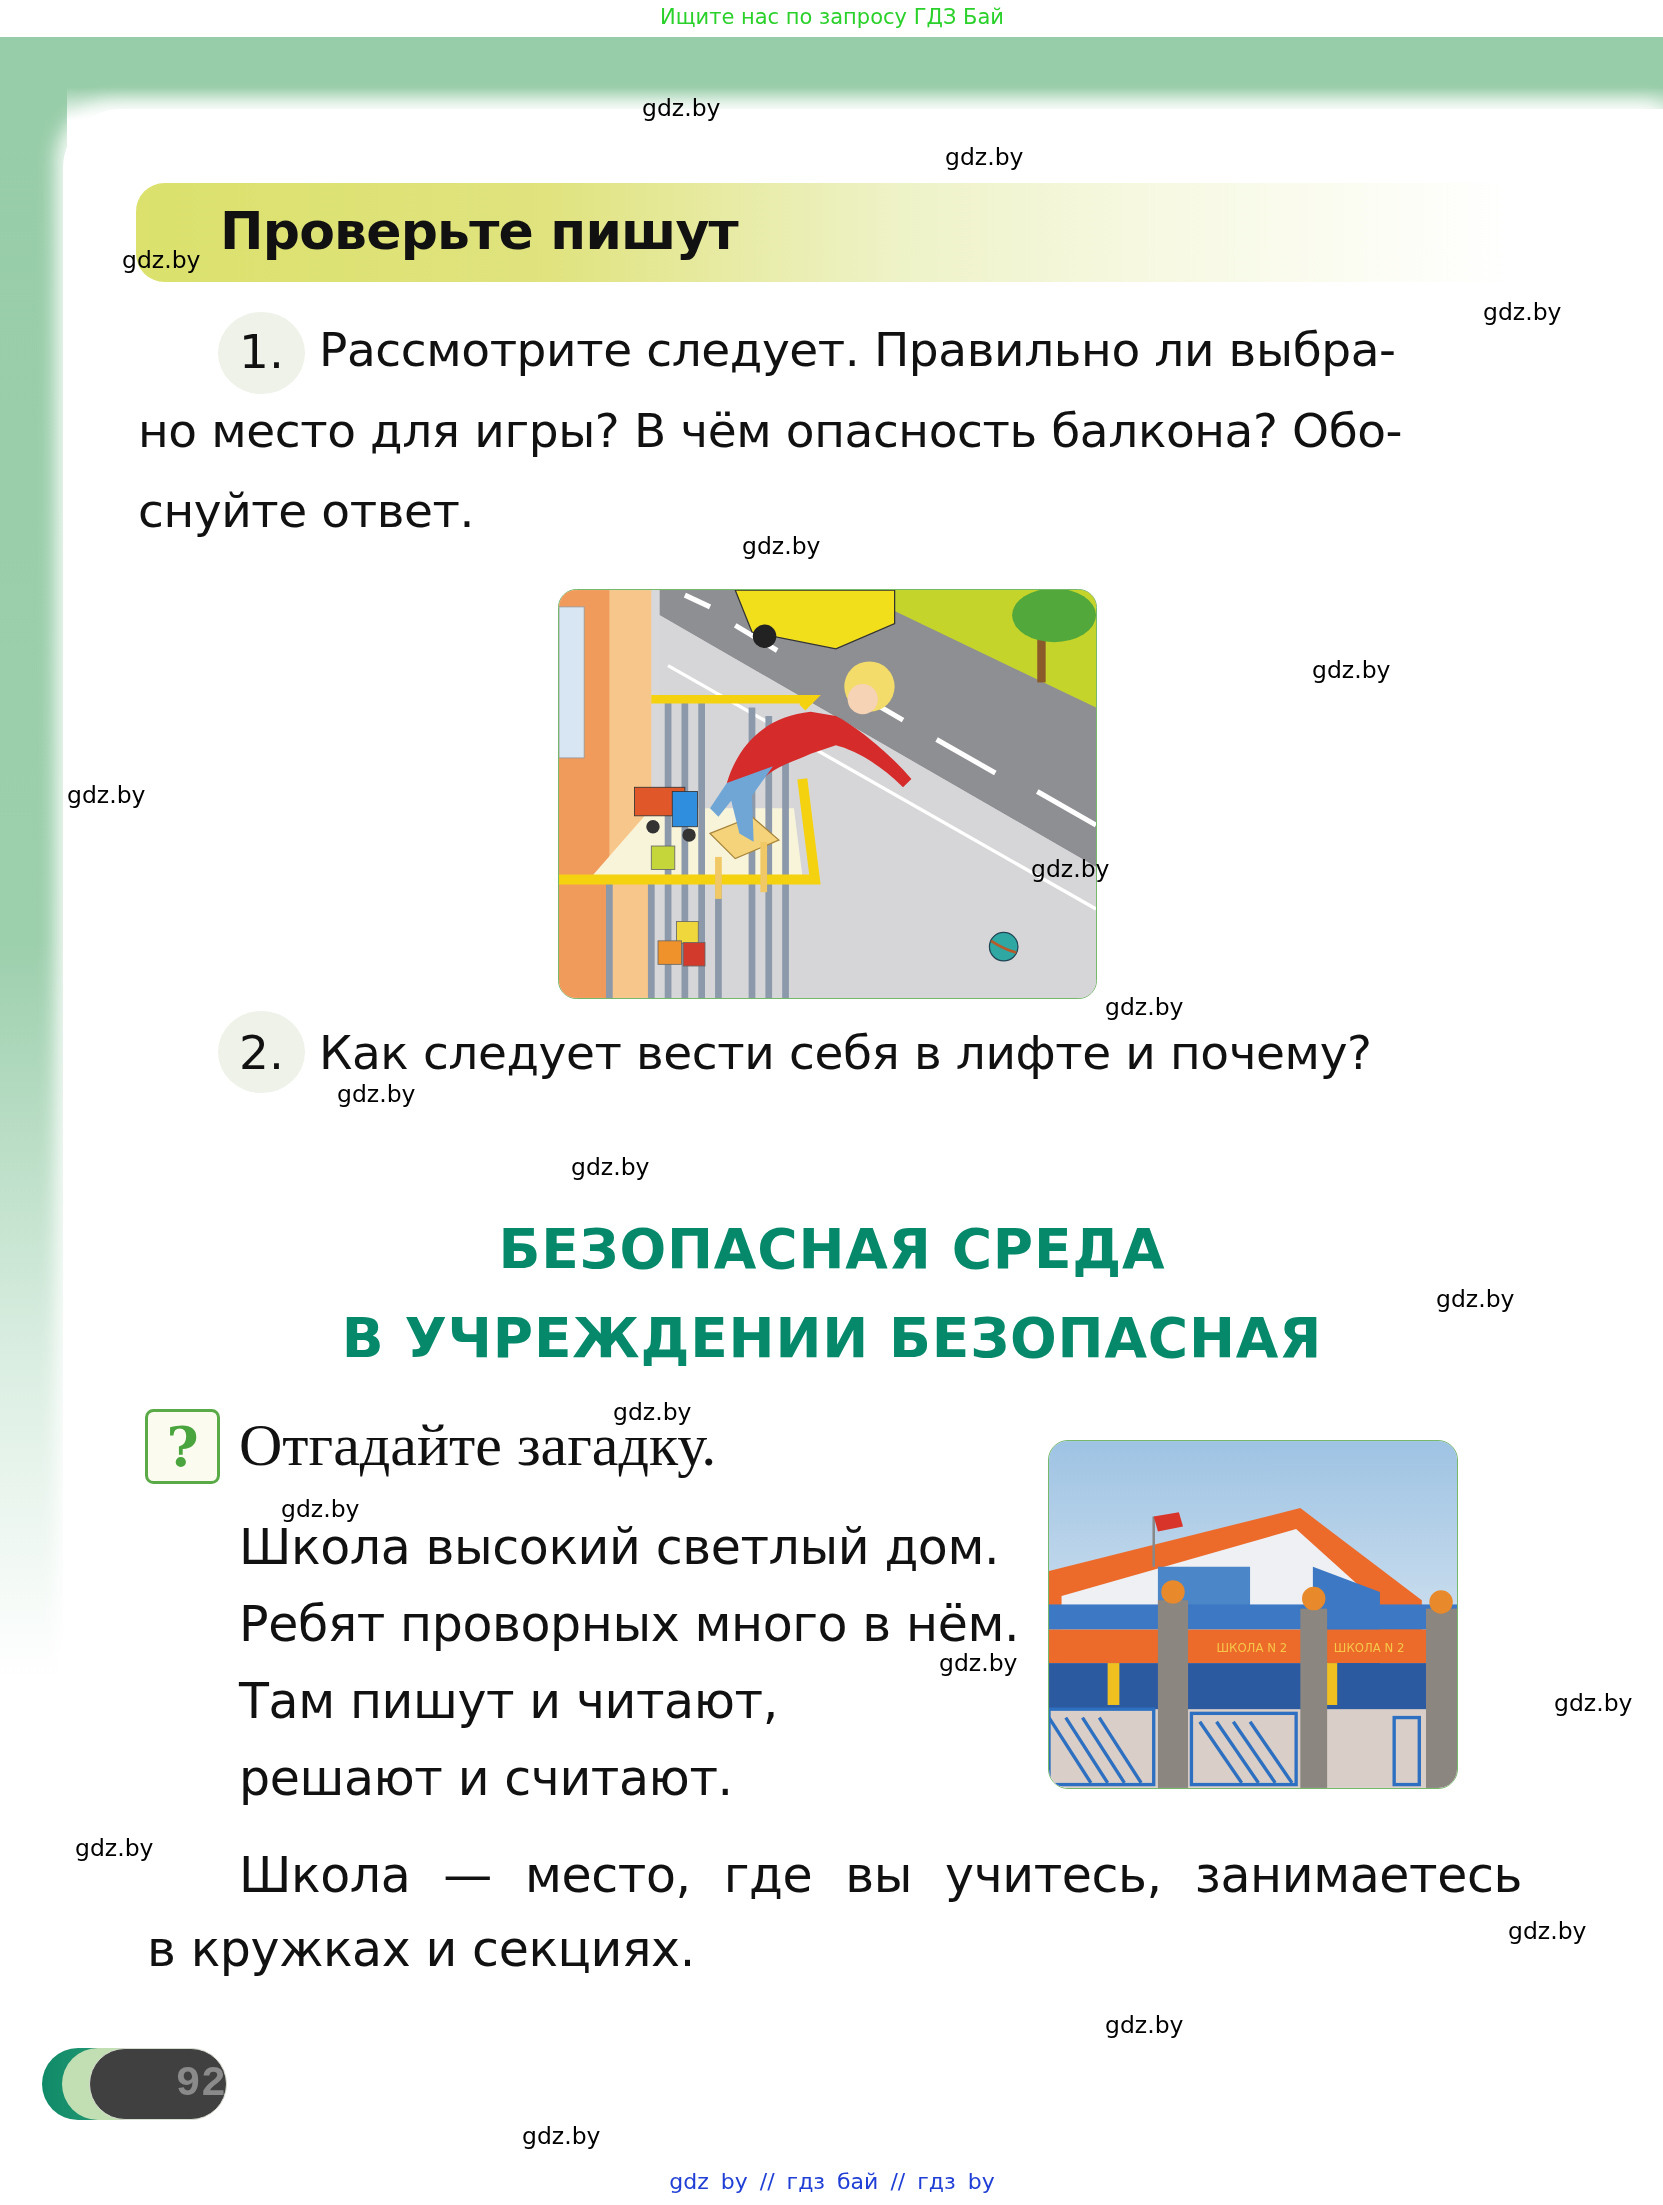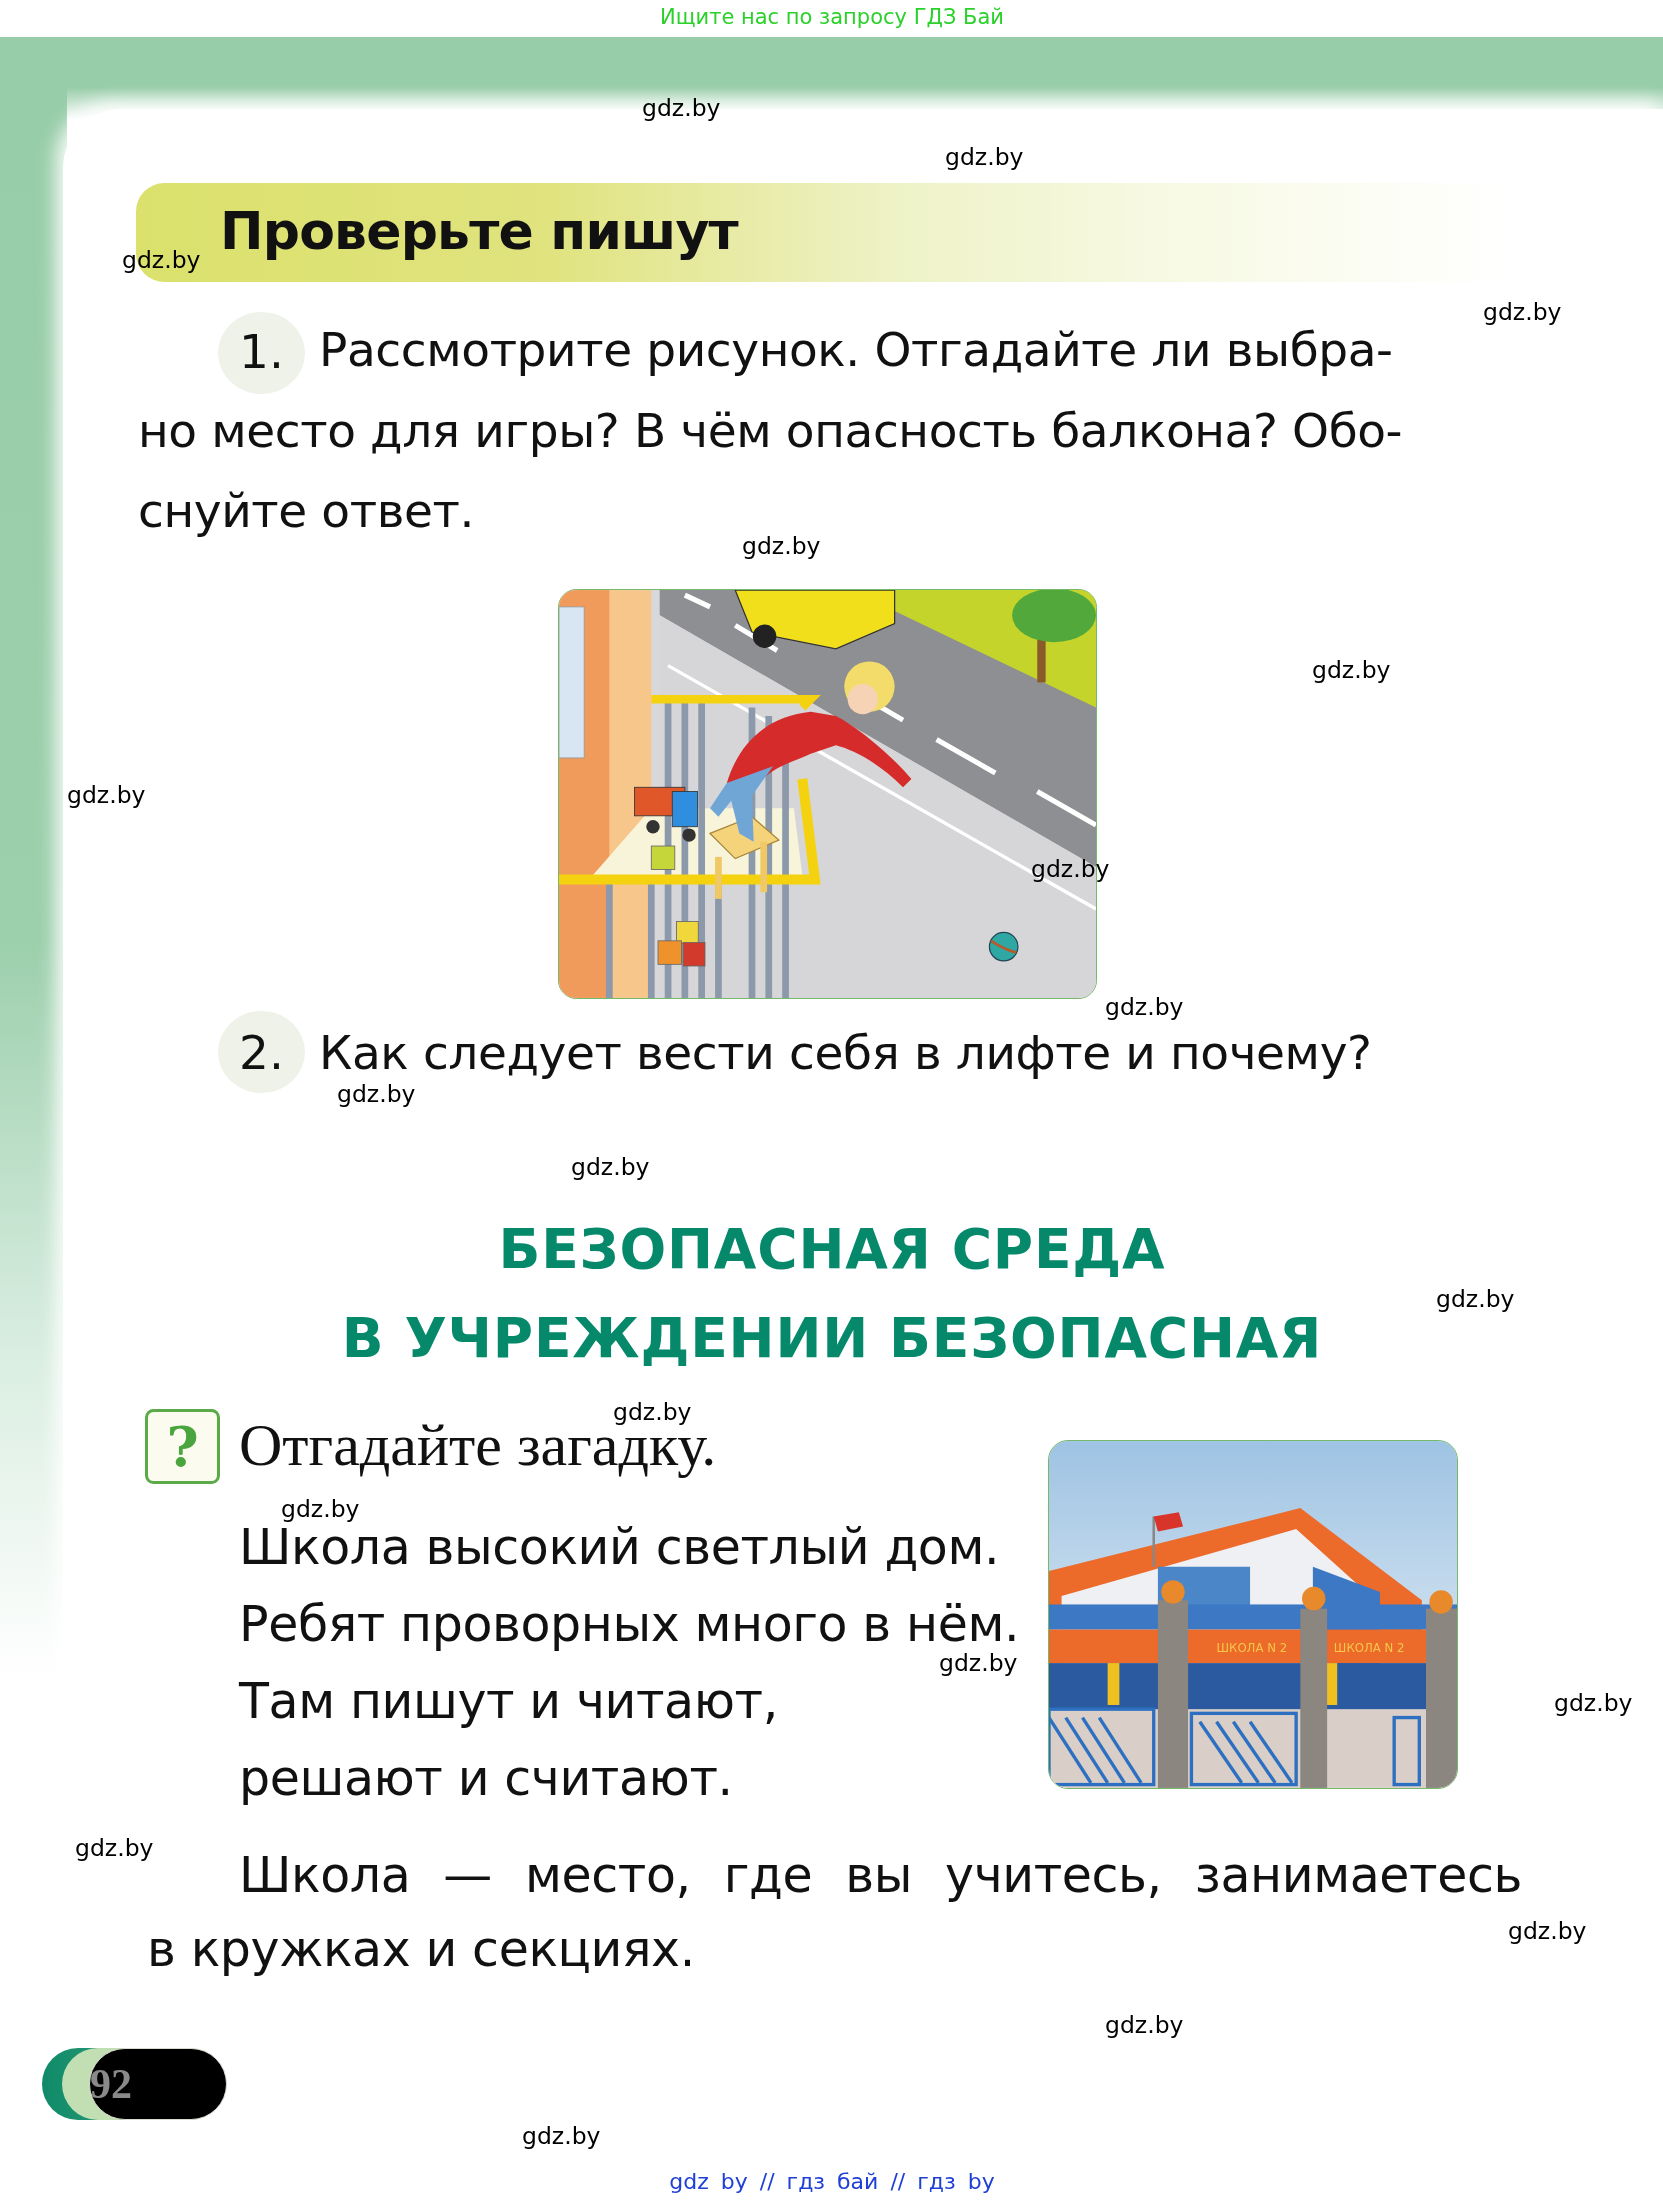--- a/index.html
+++ b/index.html
@@ -24,39 +24,39 @@
   .riddle-title { position:absolute; left:239px; top:1405px; font-family:"Liberation Serif", serif; font-size:60px; line-height:80px; color:#111; }
   .riddle-line { position:absolute; left:239px; font-family:"DejaVu Sans", sans-serif; font-size:49px; line-height:80px; color:#111; letter-spacing:-0.4px; }
 
   .school-photo { position:absolute; left:1048px; top:1440px; width:408px; height:347px; border:1.7px solid #76b96a; border-radius:20px; overflow:hidden; background:#dbe7f2; }
 
   .para { position:absolute; font-family:"DejaVu Sans", sans-serif; font-size:49px; line-height:80px; color:#111; letter-spacing:-0.4px; }
 
   .page-badge { position:absolute; left:42px; top:2048px; width:184px; height:72px; }
   .badge-dark { position:absolute; left:0; top:0; width:92px; height:72px; border-radius:36px 0 0 36px; background:linear-gradient(to right, #0f8a68, #2f9e78); }
   .badge-light { position:absolute; left:20px; top:0; width:101px; height:72px; border-radius:36px; background:#c2dfb3; }
-  .badge-white { position:absolute; left:47px; top:0; width:136px; height:70px; border-radius:36px; background:#000000; border:0.8px solid #d7dcd0; text-align:left; font-family:Liberation Serif, serif; font-weight:bold; font-size:42px; line-height:70px; color:#8a8a8a; }
+  .badge-white { position:absolute; left:47px; top:0; width:136px; height:70px; border-radius:36px; background:#404040; border:0.8px solid #d7dcd0; text-align:right; font-family:Liberation Mono, monospace; font-weight:bold; font-size:42px; line-height:70px; color:#8a8a8a; }
 
   .wm { position:absolute; font-family:"DejaVu Sans", sans-serif; font-size:23.5px; color:#000000; line-height:27px; }
   .footer { position:absolute; left:0; top:2168px; width:1664px; text-align:center; font-family:"DejaVu Sans", sans-serif; font-size:22px; color:#1f3fd6; line-height:28.5px; word-spacing:5px; }
 </style>
 </head>
 <body>
 
 <div class="topline">Ищите нас по запросу ГДЗ Бай</div>
 <div class="band-top"></div>
 <div class="band-left"></div>
 <div class="panel"></div>
 
 <div class="heading-bar"></div>
 <div class="heading-text">Проверьте пишут</div>
 
 <div class="num-circle" style="left:218px; top:312px;"></div>
 <div class="num-label" style="left:239px; top:322px;">1.</div>
-<div class="body-text" style="left:319px; top:310px;">Рассмотрите рисунок. Отгадайте ли выбра-</div>
+<div class="body-text" style="left:319px; top:310px;">Рассмотрите следует. Правильно ли выбра-</div>
 <div class="body-text" style="left:138px; top:391px;">но место для игры? В чём опасность балкона? Обо-</div>
 <div class="body-text" style="left:138px; top:471px;">снуйте ответ.</div>
 
 <div class="illustration" title="Мальчик перегибается через перила балкона, пытаясь достать мяч; на балконе игрушечный грузовик, кубики, табурет; внизу дорога с автобусом">
   <svg width="537" height="408" viewBox="0 0 640 486">
     <rect x="0" y="0" width="640" height="486" fill="#d8d8da"></rect>
 
     <polygon points="120,0 640,0 640,330 120,30" fill="#8e8f93"></polygon>
     <polygon points="330,0 640,0 640,45 330,0" fill="#c7d52a"></polygon>
     <polygon points="400,0 640,0 640,140 400,25" fill="#c5d42b"></polygon>

